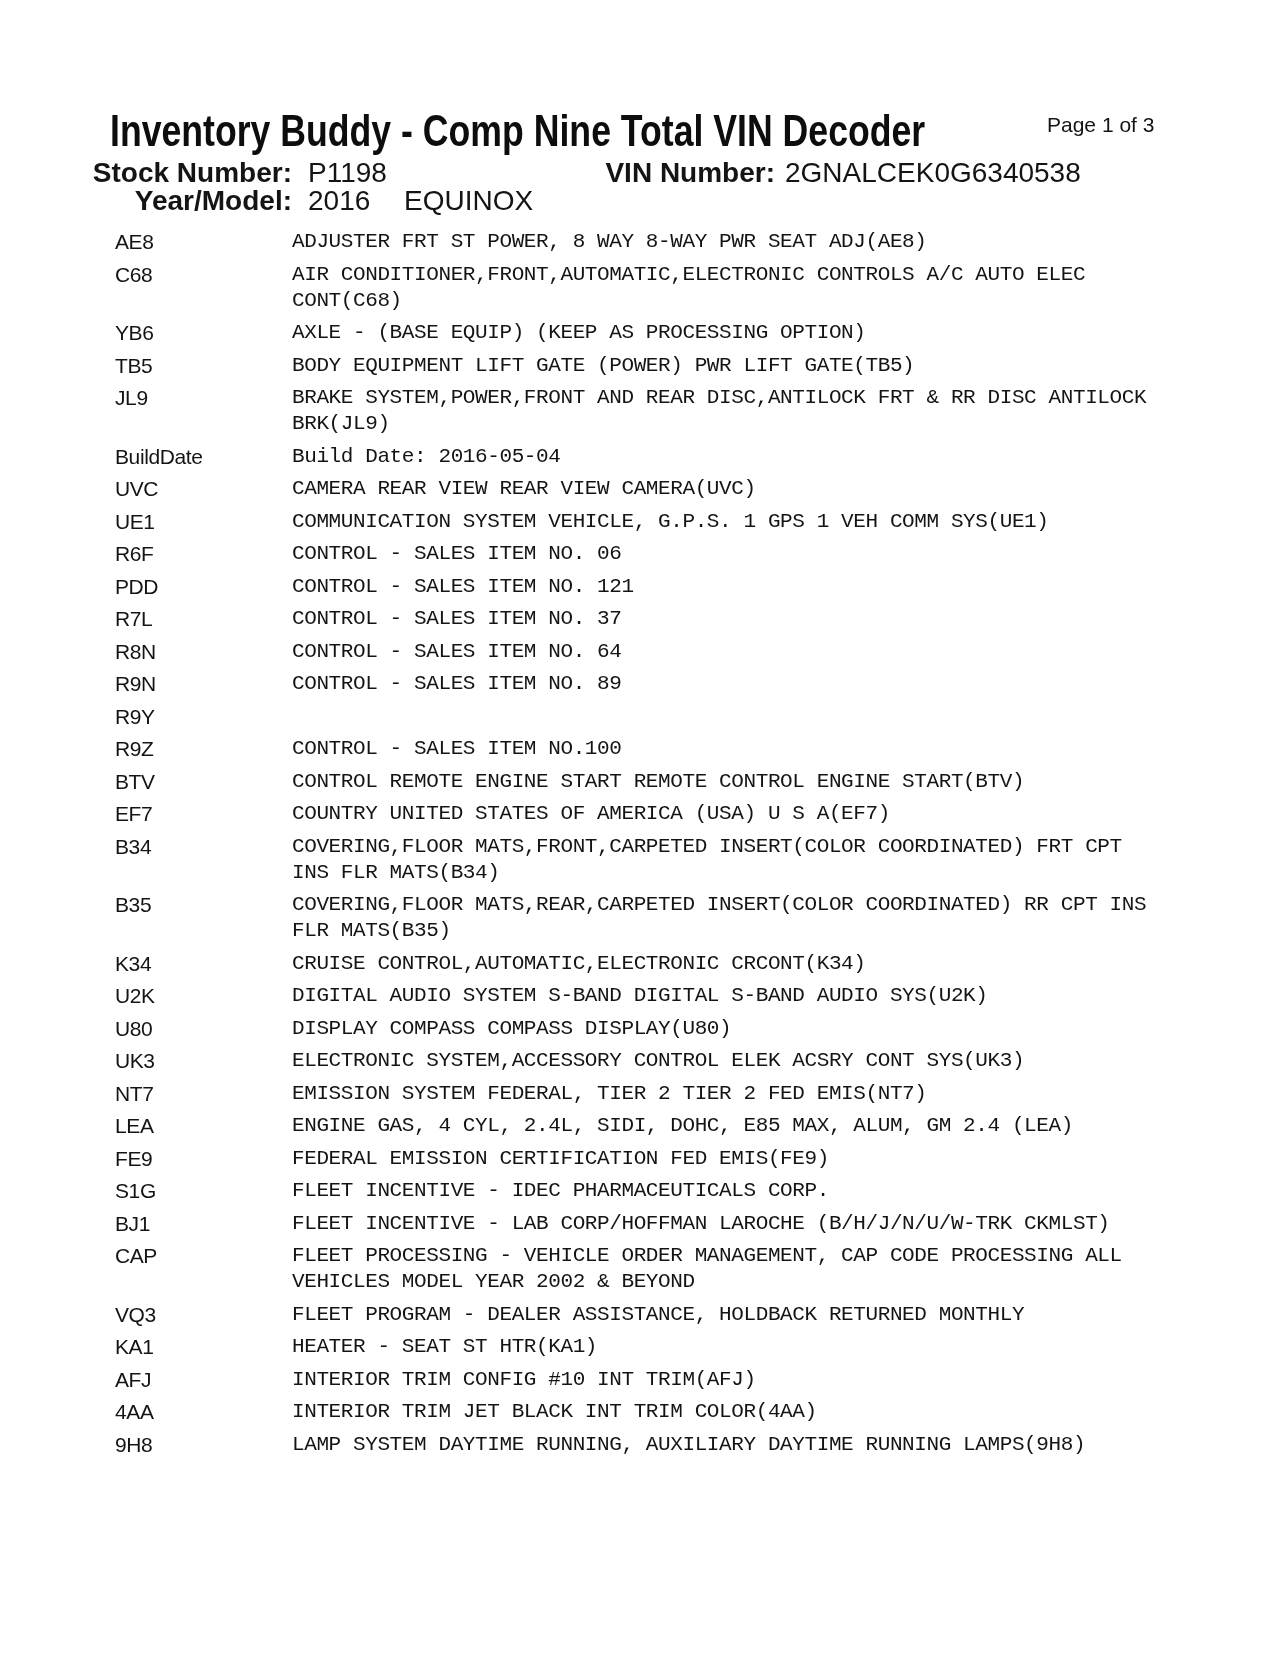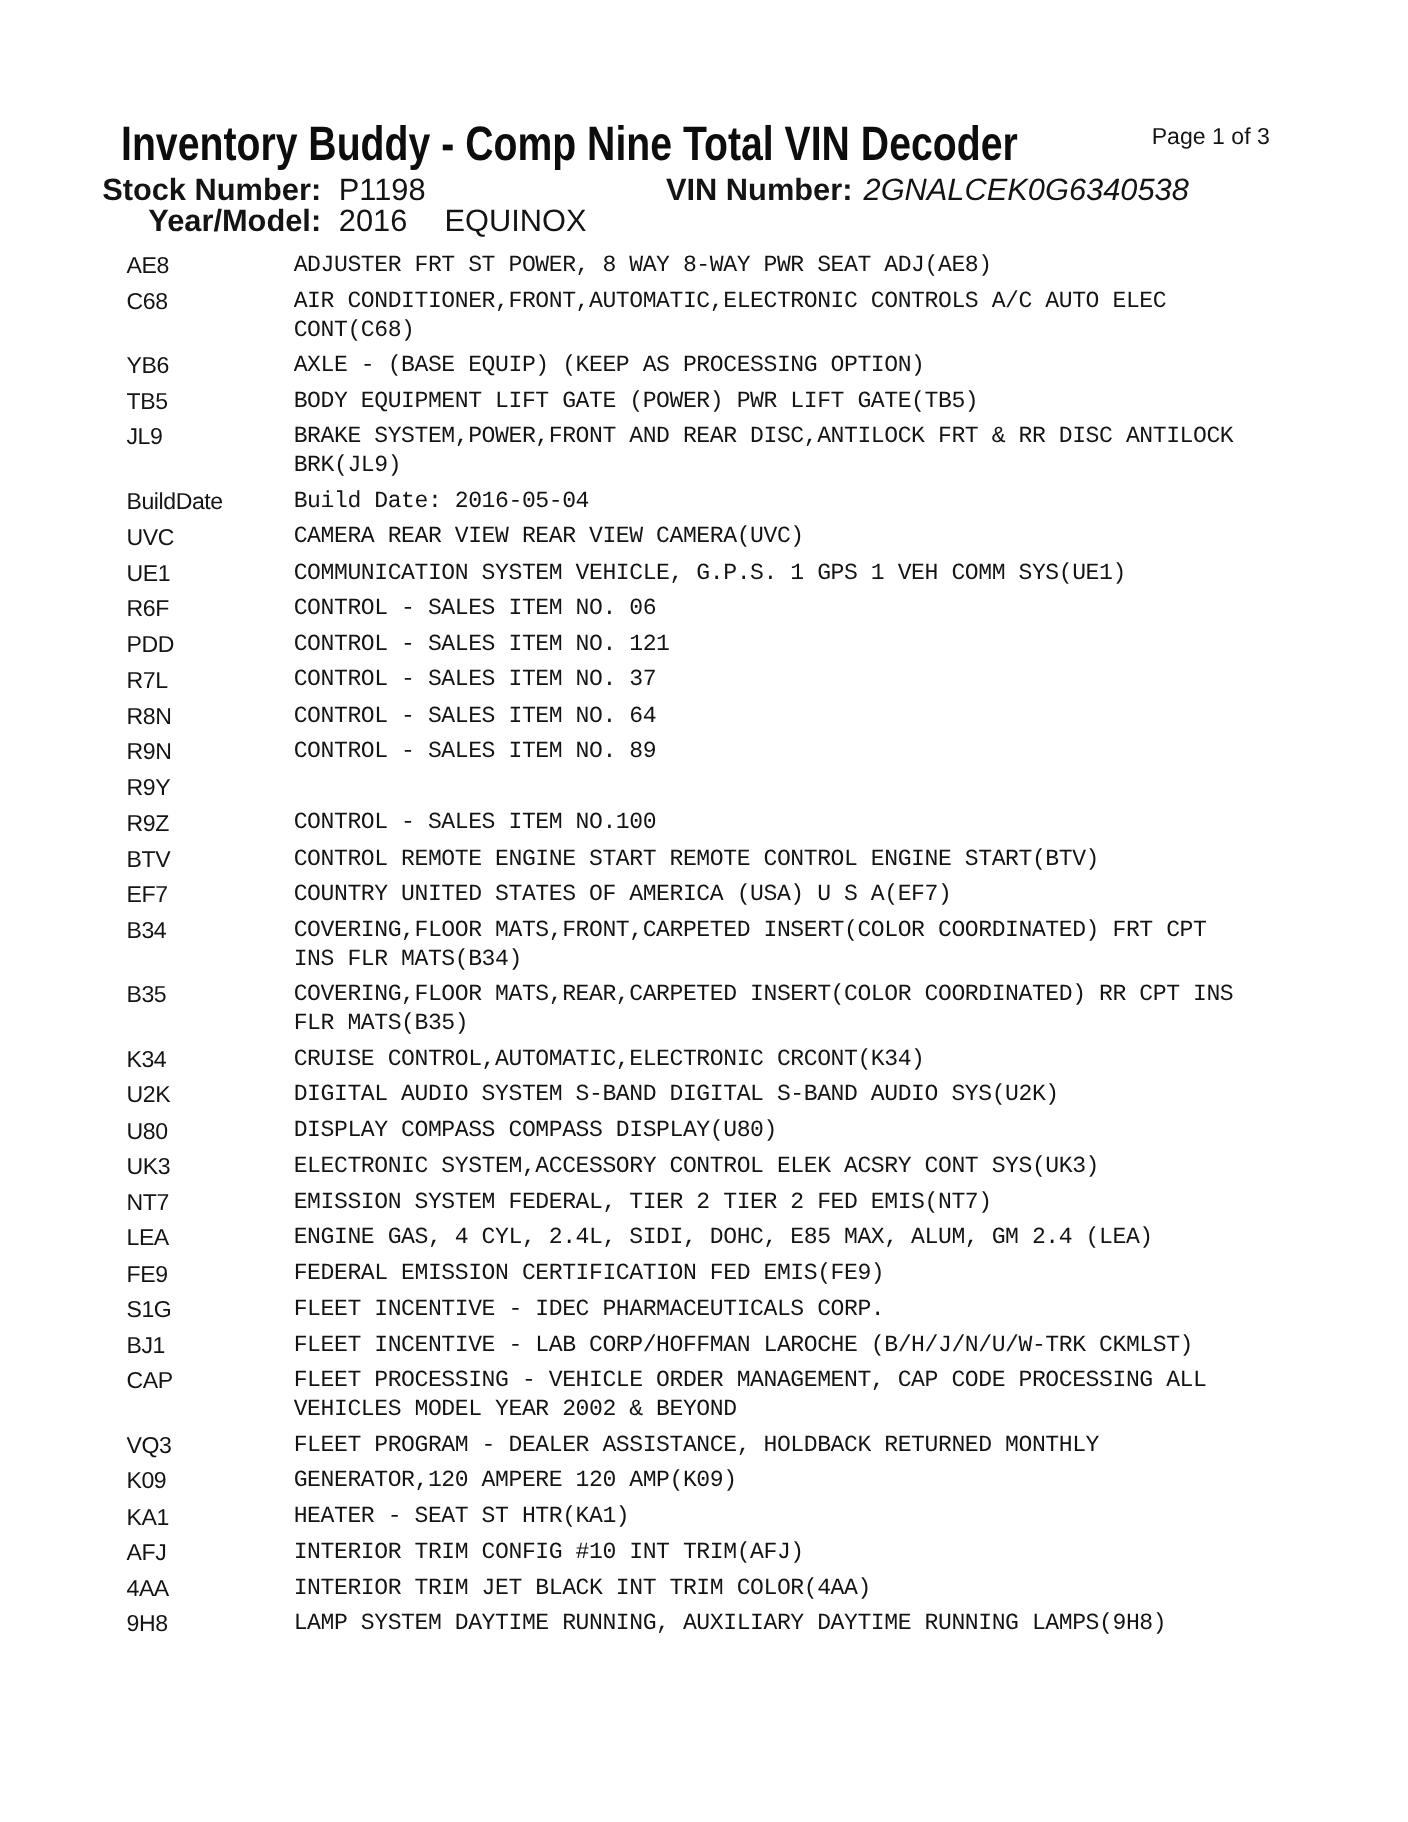--- a/index.html
+++ b/index.html
@@ -35,37 +35,38 @@
   .hdr {
     position: absolute;
     font-size: 28px;
     line-height: 24px;
     white-space: nowrap;
   }
   .hdr-label { font-weight: bold; text-align: right; }
   #stock-label { left: 80px;  top: 161px; width: 212px; }
   #stock-value { left: 308px; top: 161px; }
   #vin-label   { left: 565px; top: 161px; width: 210px; }
-  #vin-value   { left: 785px; top: 161px; font-style: italic; }
+  #vin-value   { left: 785px; top: 161px; }
   #year-label  { left: 80px;  top: 189px; width: 212px; }
   #year-value  { left: 308px; top: 189px; }
   #model-value { left: 404px; top: 189px; }
   .options-list {
     position: absolute;
     left: 115px;
     top: 229px;
     width: 1120px;
   }
   .option-row {
     display: flex;
     align-items: flex-start;
     margin-bottom: 6.5px;
     font-size: 21px;
     line-height: 26px;
     letter-spacing: -0.4px;
+    gap: 25px;
   }
   .option-code {
     flex: 0 0 152px;
     white-space: nowrap;
   }
   .option-desc {
     flex: 1 1 auto;
     white-space: pre; 
     font-family: Liberation Mono, monospace;
   }
@@ -236,24 +237,20 @@
     <div class="option-code">CAP</div>
     <div class="option-desc">FLEET PROCESSING - VEHICLE ORDER MANAGEMENT, CAP CODE PROCESSING ALL
 VEHICLES MODEL YEAR 2002 &amp; BEYOND</div>
   </div>
 
   <div class="option-row">
     <div class="option-code">VQ3</div>
     <div class="option-desc">FLEET PROGRAM - DEALER ASSISTANCE, HOLDBACK RETURNED MONTHLY</div>
   </div>
 
-  <div class="option-row">
-    <div class="option-code">K09</div>
-    <div class="option-desc">GENERATOR,120 AMPERE 120 AMP(K09)</div>
-  </div>
 
   <div class="option-row">
     <div class="option-code">KA1</div>
     <div class="option-desc">HEATER - SEAT ST HTR(KA1)</div>
   </div>
 
   <div class="option-row">
     <div class="option-code">AFJ</div>
     <div class="option-desc">INTERIOR TRIM CONFIG #10 INT TRIM(AFJ)</div>
   </div>

